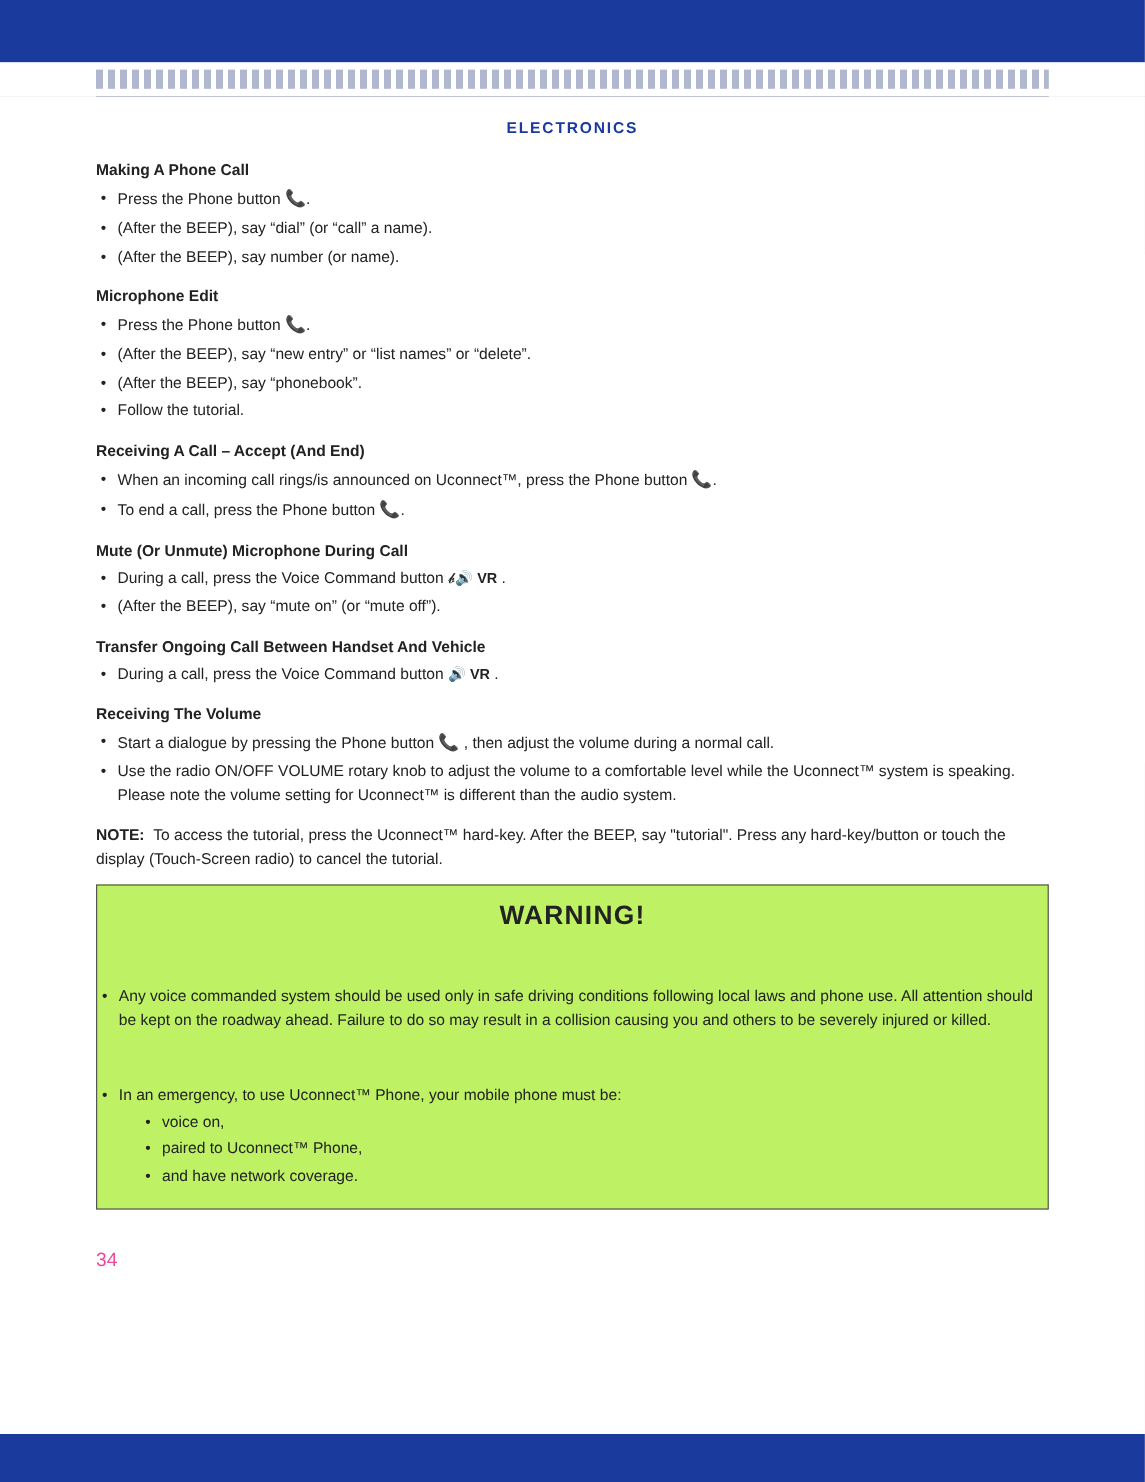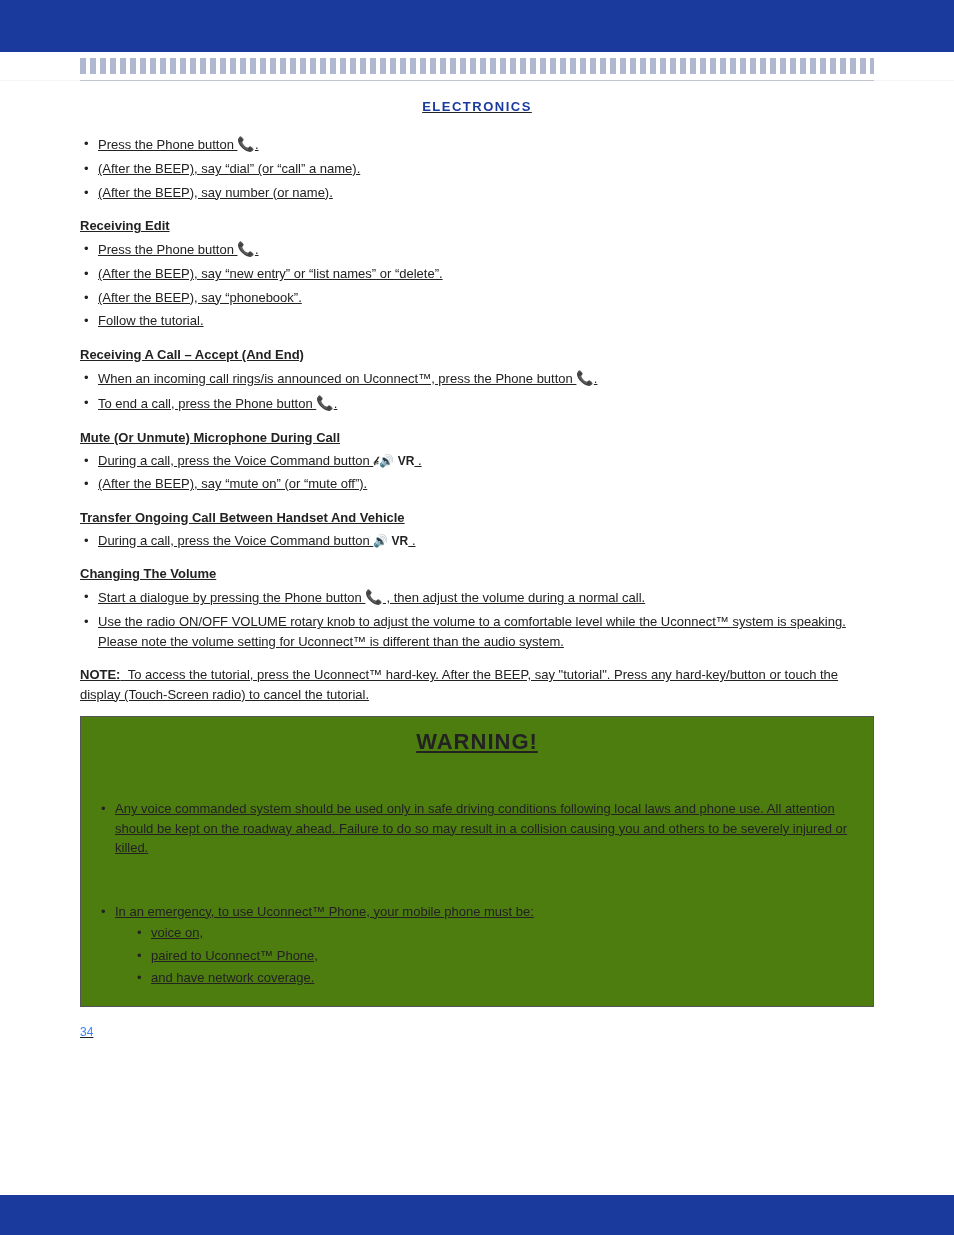--- a/index.html
+++ b/index.html
@@ -38,21 +38,20 @@
     }
     .divider-line {
       border: none;
       border-top: 1px solid #c0c4cc;
       margin: 0 80px;
     }
     .main-content {
       padding: 18px 80px 30px 80px;
       background: white;
       flex: 1;
-      text-decoration: underline;
     }
     .section-title {
       text-align: center;
       font-weight: bold;
       font-size: 13px;
       color: #1a3a9e;
       letter-spacing: 1.5px;
       text-transform: uppercase;
       margin-bottom: 20px;
     }
@@ -115,23 +114,23 @@
       font-size: 13px;
       color: #222;
       margin: 14px 0 12px 0;
       line-height: 1.5;
     }
     .note-text strong {
       font-weight: bold;
     }
     .warning-box {
       border: 1.5px solid #555;
-      padding: 12px 16px;
+      padding: 12px 0;
       margin-top: 4px;
-      background: #4d7c0f;
+      background: #bef264;
     }
     .warning-title {
       text-align: center;
       font-size: 22px;
       font-weight: bold;
       color: #222;
       margin-bottom: 10px;
       letter-spacing: 1px;
     }
     .warning-list {
@@ -148,23 +147,23 @@
       color: #222;
       margin-top: 44px;
     }
     .warning-list > li::before {
       content: "•";
       position: absolute;
       left: 4px;
       top: 0;
     }
     .page-number {
-      font-size: 12px;
-      color: #3b82f6;
-      margin-top: 18px;
+      font-size: 16px;
+      color: #ec4899;
+      margin-top: 34px;
     }
     .bottom-bar {
       background: #1a3a9e;
       height: 40px;
       width: 100%;
     }
   </style>
 </head>
 <body>
 
@@ -175,33 +174,34 @@
   <div class="stripe-bar">
     <div class="stripes"></div>
   </div>
 
   <hr class="divider-line">
 
   <div class="main-content">
 
     <div class="section-title">ELECTRONICS</div>
 
+    <div class="subsection-title">Making A Phone Call</div>
     <ul class="bullet-list">
       <li>
         <span>Press the Phone button </span><span class="phone-icon">📞</span><span>.</span>
       </li>
       <li>
         <span>(After the BEEP), say “dial” (or “call” a name).</span>
       </li>
       <li>
         <span>(After the BEEP), say number (or name).</span>
       </li>
     </ul>
 
-    <div class="subsection-title">Receiving Edit</div>
+    <div class="subsection-title">Microphone Edit</div>
     <ul class="bullet-list">
       <li>
         <span>Press the Phone button </span><span class="phone-icon">📞</span><span>.</span>
       </li>
       <li>
         <span>(After the BEEP), say “new entry” or “list names” or “delete”.</span>
       </li>
       <li>
         <span>(After the BEEP), say “phonebook”.</span>
       </li>
@@ -230,21 +230,21 @@
       </li>
     </ul>
 
     <div class="subsection-title">Transfer Ongoing Call Between Handset And Vehicle</div>
     <ul class="bullet-list">
       <li>
         <span>During a call, press the Voice Command button </span><span class="vr-icon">🔊 <strong>VR</strong></span><span> .</span>
       </li>
     </ul>
 
-    <div class="subsection-title">Changing The Volume</div>
+    <div class="subsection-title">Receiving The Volume</div>
     <ul class="bullet-list">
       <li>
         <span>Start a dialogue by pressing the Phone button </span><span class="phone-icon">📞</span><span> , then adjust the volume during a normal call.</span>
       </li>
       <li>
         <span>Use the radio ON/OFF VOLUME rotary knob to adjust the volume to a comfortable level while the Uconnect™ system is speaking. Please note the volume setting for Uconnect™ is different than the audio system.</span>
       </li>
     </ul>
 
     <p class="note-text">

